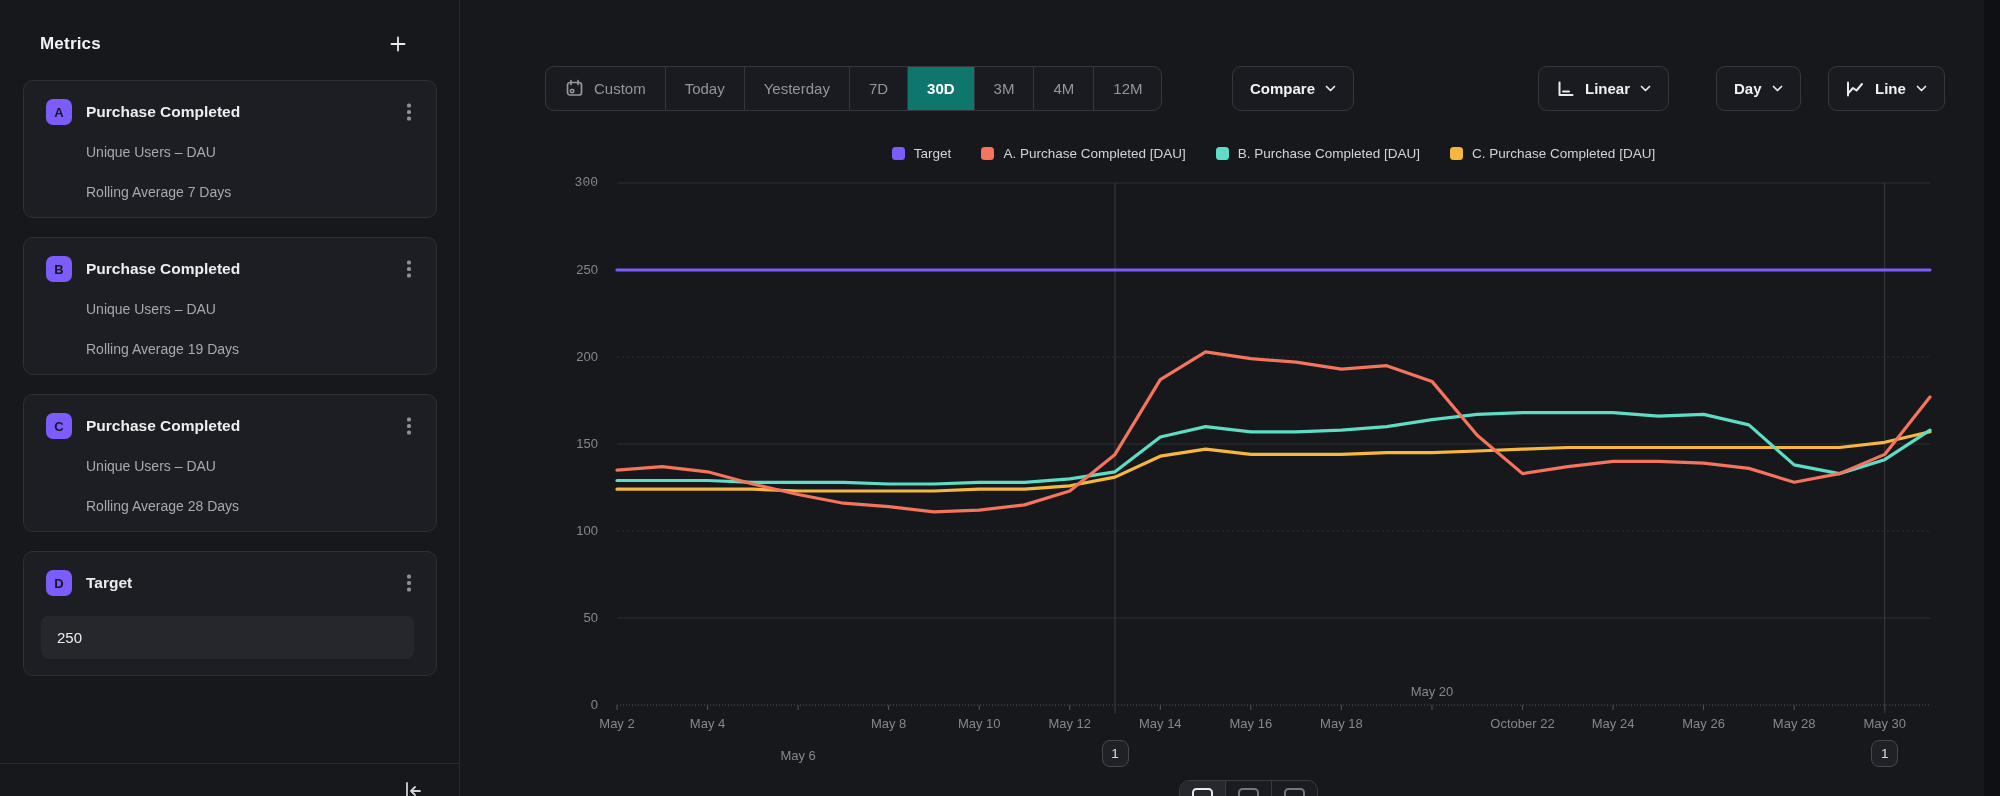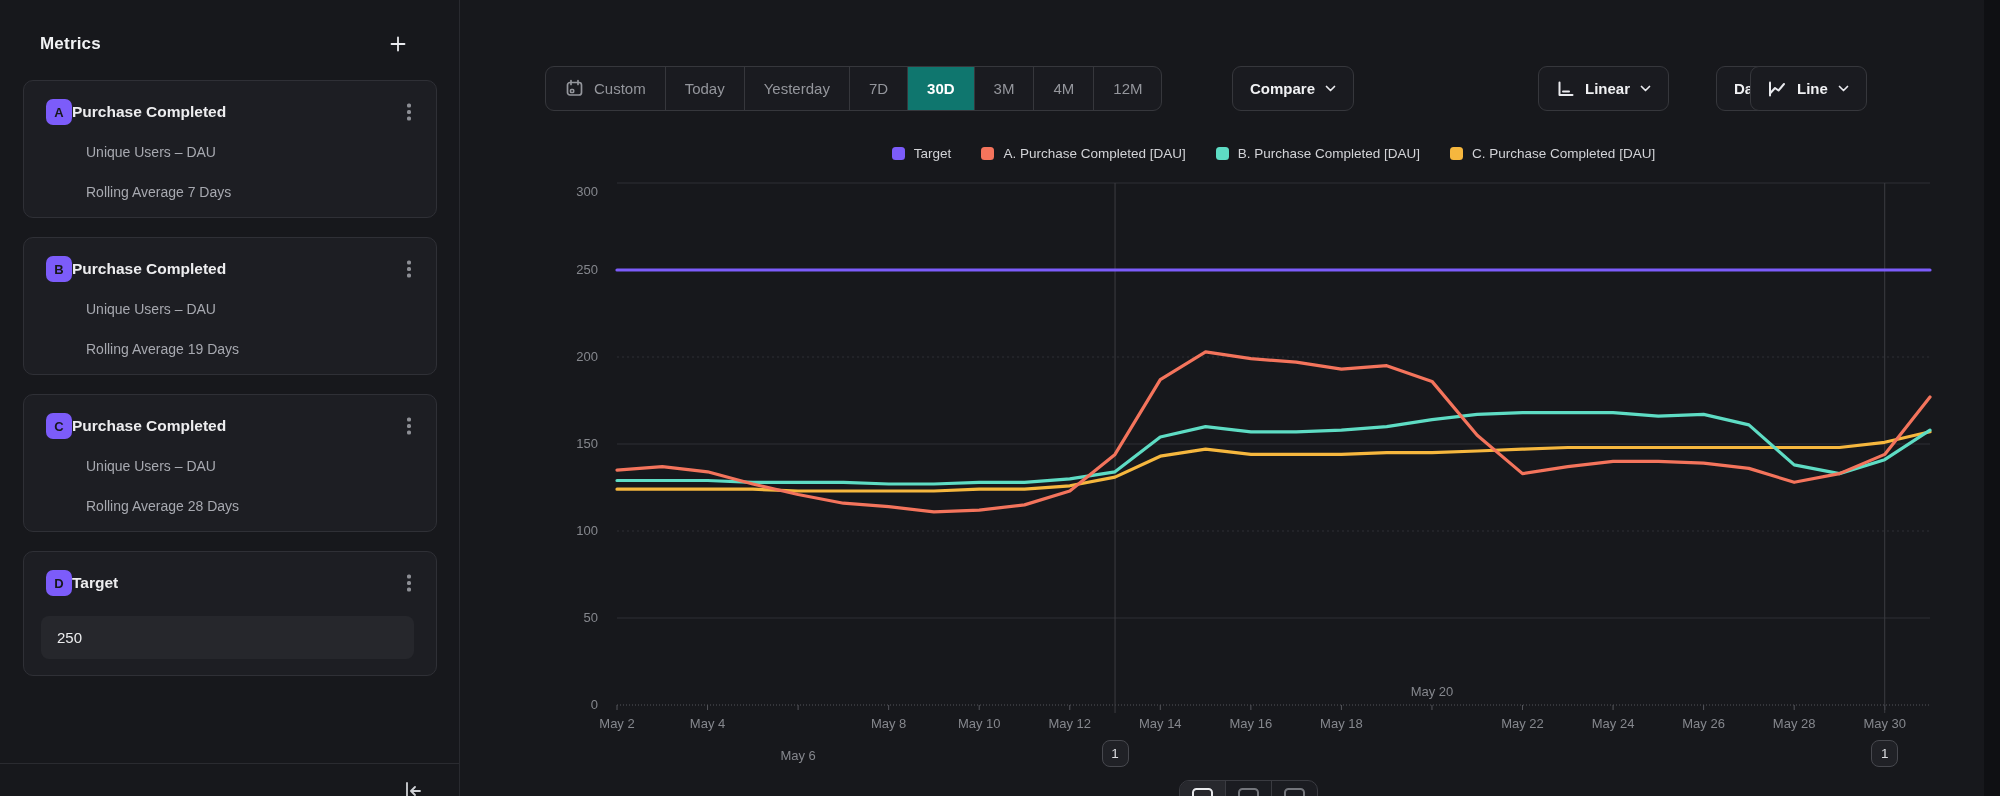--- a/index.html
+++ b/index.html
@@ -10,21 +10,21 @@
   
   .sidebar { position:absolute; left:0; top:0; width:460px; height:796px; border-right:1px solid #292a2f; background:#17181c; }
   .sidebar-header { position:absolute; left:40px; right:52px; top:28px; height:32px; display:flex; justify-content:space-between; align-items:center; }
   .sidebar-title { font-size:17px; font-weight:700; color:#f1f2f4; letter-spacing:.2px; }
   .icon-btn { background:none; border:none; cursor:pointer; padding:0; display:flex; align-items:center; justify-content:center; }
   .cards { position:absolute; left:23px; top:80px; width:414px; display:flex; flex-direction:column; gap:19px; }
   .card { position:relative; width:414px; height:138px; background:#1d1e23; border:1px solid #2f3036; border-radius:10px; }
   .card.target { height:125px; }
   .card-head { position:absolute; top:17px; left:22px; right:14px; height:28px; display:flex; align-items:center; }
   .badge { width:26px; height:26px; border-radius:7px; background:#7c5cfa; color:#17181c; font-weight:700; font-size:13px; display:flex; align-items:center; justify-content:center; flex:none; }
-  .card-title { font-size:15.5px; font-weight:700; color:#ededef; flex:1; }
+  .card-title { margin-left:14px; font-size:15.5px; font-weight:700; color:#ededef; flex:1; }
   .dots-btn { width:26px; height:26px; background:none; border:none; cursor:pointer; display:flex; align-items:center; justify-content:center; }
   .dots { width:3.2px; height:3.2px; border-radius:50%; background:#8d8f95; box-shadow:0 -6.5px 0 #8d8f95, 0 6.5px 0 #8d8f95; }
   .card-sub { position:absolute; left:62px; font-size:14px; color:#a7a9b0; }
   .sub1 { top:63px; } .sub2 { top:103px; }
   .target-input { position:absolute; left:17px; top:64px; width:373px; height:43px; background:#26272c; border:none; border-radius:8px; color:#ecedef; font-size:15px; padding:0 16px; font-family:"Liberation Sans",sans-serif; outline:none; }
   .filter-row { position:absolute; left:40px; right:52px; top:727px; height:28px; display:flex; justify-content:space-between; align-items:center; }
   .filter-title { font-size:15.5px; font-weight:700; color:#9b9da3; }
   .sidebar-divider { position:absolute; left:0; right:0; top:763px; height:1px; background:#2a2b30; }
   .collapse-btn { position:absolute; right:33px; top:779px; width:26px; height:26px; background:none; border:none; cursor:pointer; }
 
@@ -33,21 +33,21 @@
 
   .toolbar-item { position:absolute; top:66px; height:45px; }
   .seg-control { left:85px; display:flex; align-items:stretch; border:1px solid #36373c; border-radius:9px; overflow:hidden; background:#1a1b20; }
   .seg { display:flex; align-items:center; gap:10px; padding:0 19px; font-size:15px; color:#94969c; font-weight:500; cursor:pointer; border-right:1px solid #36373c; white-space:nowrap; }
   .seg:last-child { border-right:none; }
   .seg.selected { background:#0f766e; color:#ffffff; font-weight:700; }
   .tool-btn { display:flex; align-items:center; gap:10px; padding:0 17px; background:#1a1b20; border:1px solid #36373c; border-radius:9px; color:#f0f1f3; font-size:15px; font-weight:700; cursor:pointer; font-family:"Liberation Sans",sans-serif; }
   .btn-compare { left:772px; }
   .btn-scale   { left:1078px; }
   .btn-interval{ left:1256px; }
-  .btn-charttype{ left:1290px;padding-left:16px; }
+  .btn-charttype{ left:1368px;padding-left:16px; }
 
   .legend { position:absolute; left:157px; top:146px; width:1313px; display:flex; justify-content:center; gap:30px; }
   .legend-item { display:flex; align-items:center; gap:9px; font-size:13.5px; color:#d2d3d7; cursor:pointer; }
   .legend-swatch { width:13px; height:13px; border-radius:3.5px; flex:none; }
 
   #chart-svg { position:absolute; left:0; top:0; }
   .ylabel, .xlabel { position:absolute; font-size:13px; color:#85878d; }
   .ylabel { width:60px; text-align:right; }
   .xlabel { width:80px; text-align:center; }
   .ann-badge { position:absolute; width:27px; height:27px; border:1px solid #47484e; background:#202126; border-radius:8px; color:#dcdde1; font-size:13.5px; display:flex; align-items:center; justify-content:center; }
@@ -247,32 +247,32 @@
         <polyline points="157.0,480.5 202.3,480.5 247.6,480.5 292.8,482.3 338.1,482.3 383.4,482.3 428.7,484.0 473.9,484.0 519.2,482.3 564.5,482.3 609.8,478.8 655.0,471.8 700.3,437.0 745.6,426.6 790.9,431.8 836.1,431.8 881.4,430.1 926.7,426.6 972.0,419.6 1017.2,414.4 1062.5,412.7 1107.8,412.7 1153.1,412.7 1198.3,416.2 1243.6,414.4 1288.9,424.9 1334.2,464.9 1379.4,473.6 1424.7,459.7 1470.0,430.1" fill="none" stroke="#5edcc4" stroke-width="3.2" stroke-linejoin="round" stroke-linecap="round"></polyline>
         <polyline points="157.0,470.1 202.3,466.6 247.6,471.8 292.8,484.0 338.1,494.5 383.4,503.2 428.7,506.6 473.9,511.9 519.2,510.1 564.5,504.9 609.8,491.0 655.0,454.4 700.3,379.6 745.6,351.8 790.9,358.7 836.1,362.2 881.4,369.2 926.7,365.7 972.0,381.4 1017.2,435.3 1062.5,473.6 1107.8,466.6 1153.1,461.4 1198.3,461.4 1243.6,463.1 1288.9,468.4 1334.2,482.3 1379.4,473.6 1424.7,454.4 1470.0,397.0" fill="none" stroke="#f4745c" stroke-width="3.2" stroke-linejoin="round" stroke-linecap="round"></polyline>
       </svg>
     <div id="chart-labels">
         <div class="ylabel" style="left: 78px; top: 697px;">0</div>
         <div class="ylabel" style="left: 78px; top: 610px;">50</div>
         <div class="ylabel" style="left: 78px; top: 523px;">100</div>
         <div class="ylabel" style="left: 78px; top: 436px;">150</div>
         <div class="ylabel" style="left: 78px; top: 349px;">200</div>
         <div class="ylabel" style="left: 78px; top: 262px;">250</div>
-        <div class="ylabel" style="left: 78px; top: 184px;">300</div>
+        <div class="ylabel" style="left: 78px; top: 175px; font-family: Liberation Mono, monospace;">300</div>
         <div class="xlabel" style="left: 117px; top: 716px;">May 2</div>
         <div class="xlabel" style="left: 207.552px; top: 716px;">May 4</div>
         <div class="xlabel" style="left: 298.103px; top: 748px;">May 6</div>
         <div class="xlabel" style="left: 388.655px; top: 716px;">May 8</div>
         <div class="xlabel" style="left: 479.207px; top: 716px;">May 10</div>
         <div class="xlabel" style="left: 569.759px; top: 716px;">May 12</div>
         <div class="xlabel" style="left: 660.31px; top: 716px;">May 14</div>
         <div class="xlabel" style="left: 750.862px; top: 716px;">May 16</div>
         <div class="xlabel" style="left: 841.414px; top: 716px;">May 18</div>
         <div class="xlabel" style="left: 931.966px; top: 684px; text-align: center;">May 20</div>
-        <div class="xlabel" style="left: 1022.52px; top: 716px;">May 22</div>
+        <div class="xlabel" style="left: 1022.52px; top: 716px;">October 22</div>
         <div class="xlabel" style="left: 1113.07px; top: 716px;">May 24</div>
         <div class="xlabel" style="left: 1203.62px; top: 716px;">May 26</div>
         <div class="xlabel" style="left: 1294.17px; top: 716px;">May 28</div>
         <div class="xlabel" style="left: 1384.72px; top: 716px;">May 30</div>
       </div>
     <div id="annotation-badges">
         <div class="ann-badge" style="left: 641.534px; top: 740px;">1</div>
         <div class="ann-badge" style="left: 1411.22px; top: 740px;">1</div>
       </div>
 

